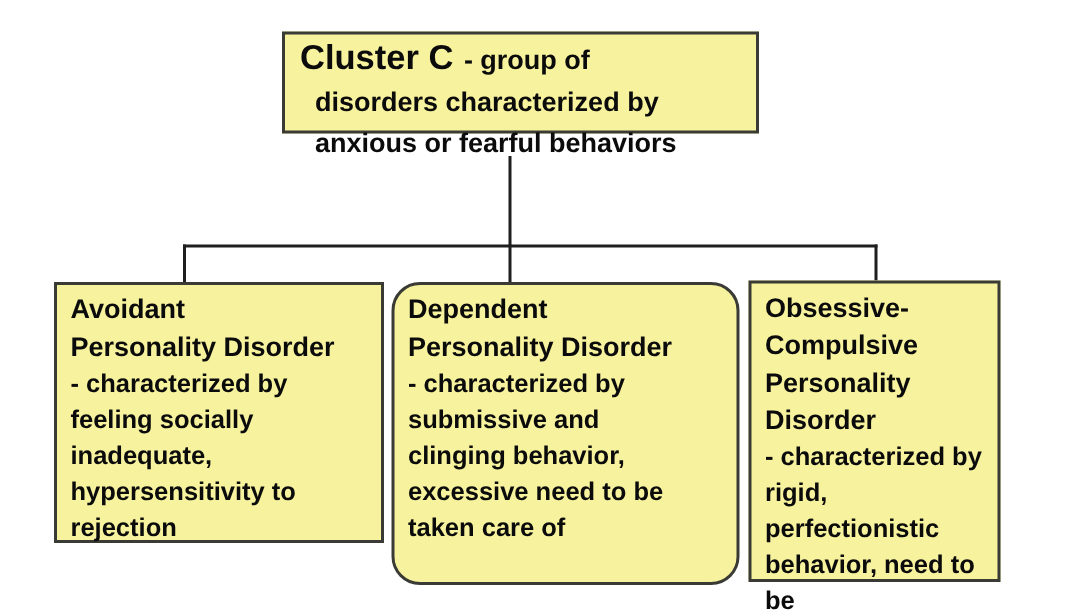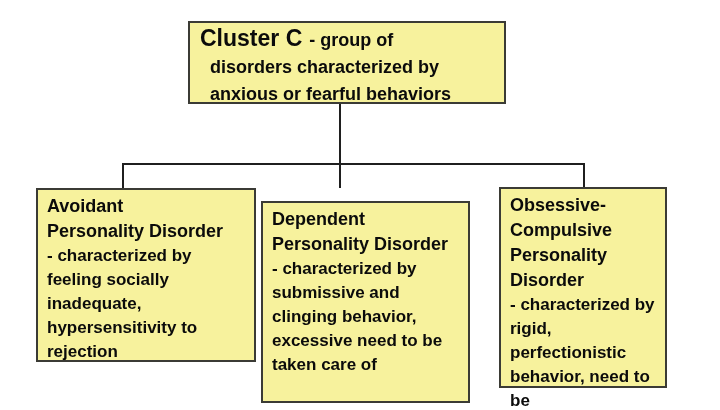--- a/index.html
+++ b/index.html
@@ -20,35 +20,35 @@
     box-sizing: border-box;
     background: #F7F29D;
     border: 2px solid #3B3B35;
     color: #0B0B0B;
     font-weight: bold;
   }
   .root-node {
     left: 188px;
     top: 21px;
     width: 318px;
-    height: 83px;
+    height: 68px;
     padding: 2px 10px;
   }
   .root-line1 { line-height: 27px; white-space: nowrap; }
   .root-title { font-size: 23px; }
   .root-desc-start { font-size: 18px; margin-left: 7px; }
   .root-desc-rest {
     font-size: 18px;
     line-height: 27px;
     white-space: pre-line;
     margin-left: 10px;
   }
   .child-node { padding: 4px 9px 0 9px; }
   .child-node.left  { left: 36px;  top: 188px; width: 220px; height: 174px; }
-  .child-node.mid   { left: 261px; top: 201px; width: 209px; height: 202px; }
+  .child-node.mid   { left: 261px; top: 188px; width: 232px; height: 202px; border-radius: 19px; }
   .child-node.right { left: 499px; top: 187px; width: 168px; height: 201px; }
   .child-title {
     font-size: 18px;
     line-height: 25px;
     white-space: pre-line;
   }
   .child-desc {
     font-size: 17px;
     line-height: 24px;
     white-space: pre-line;

